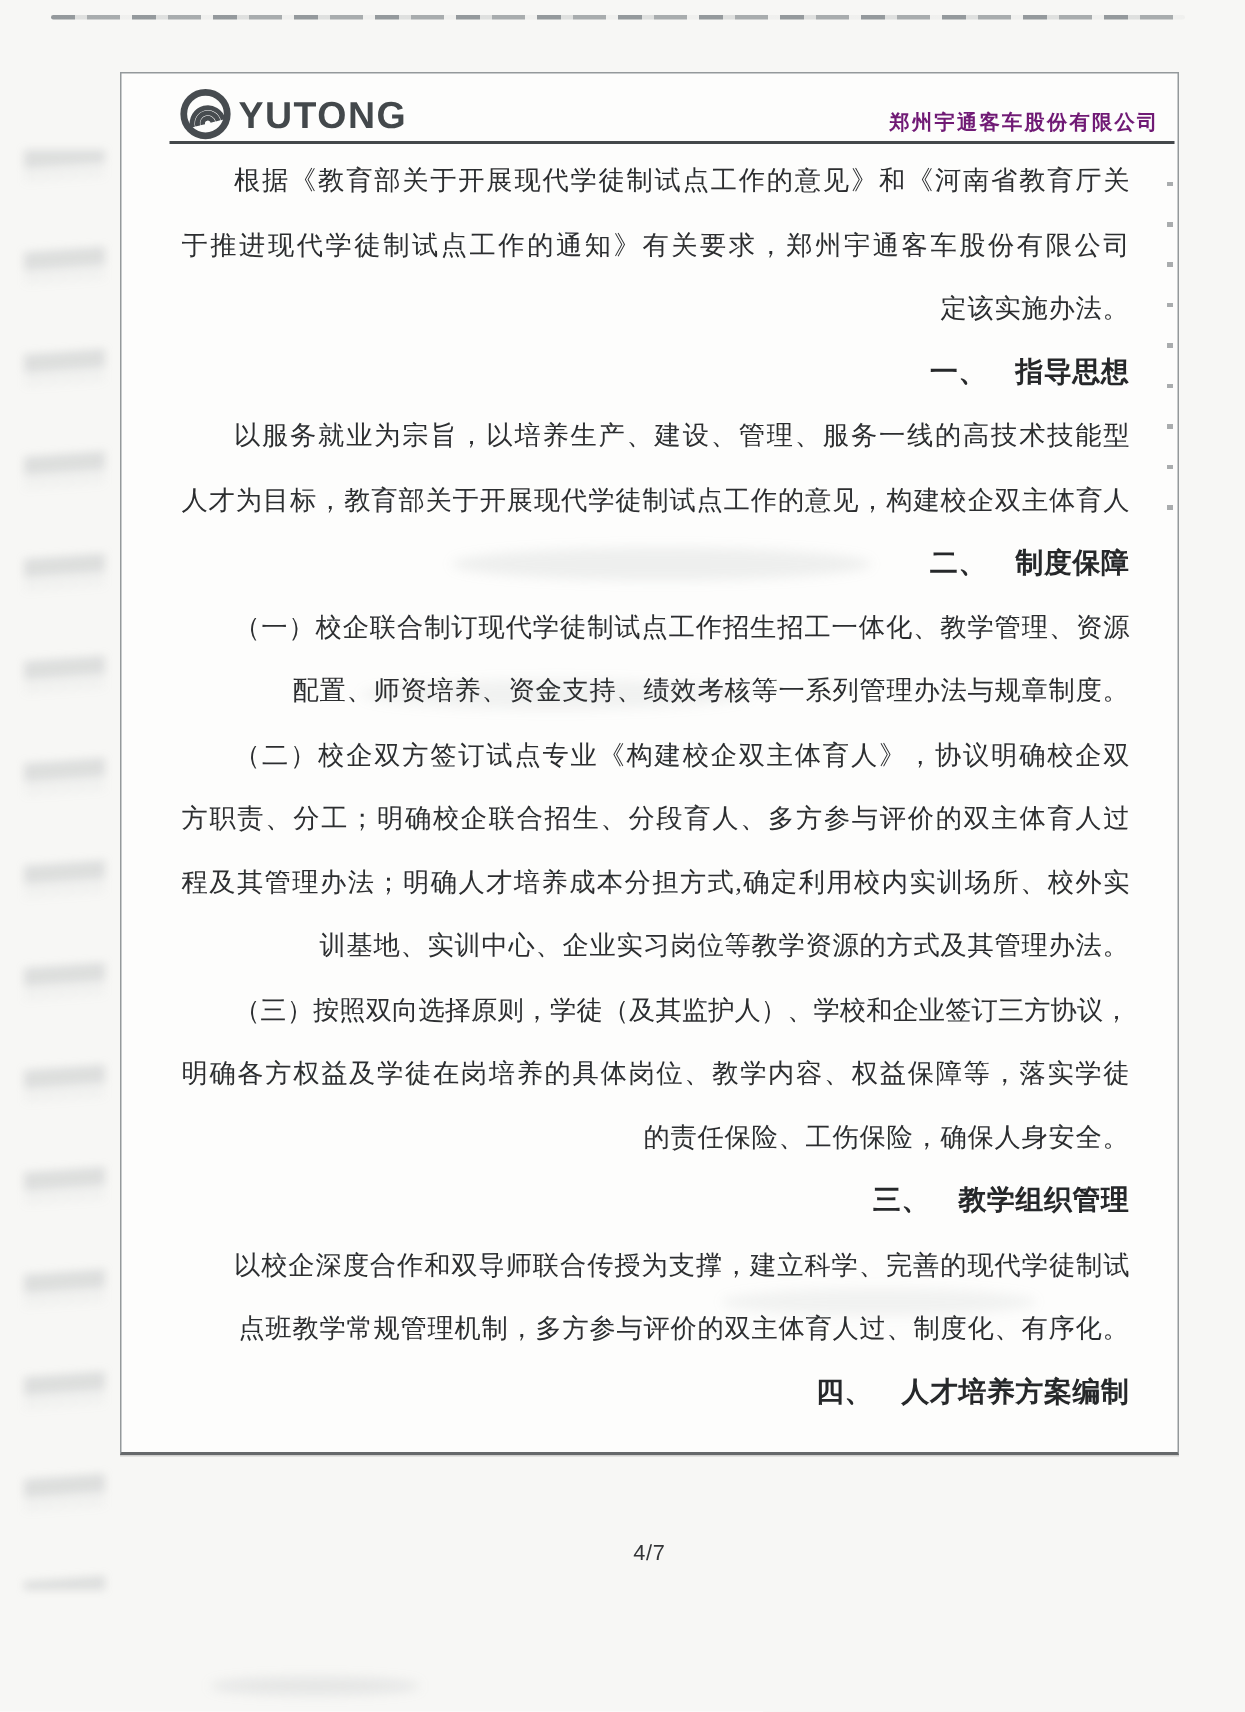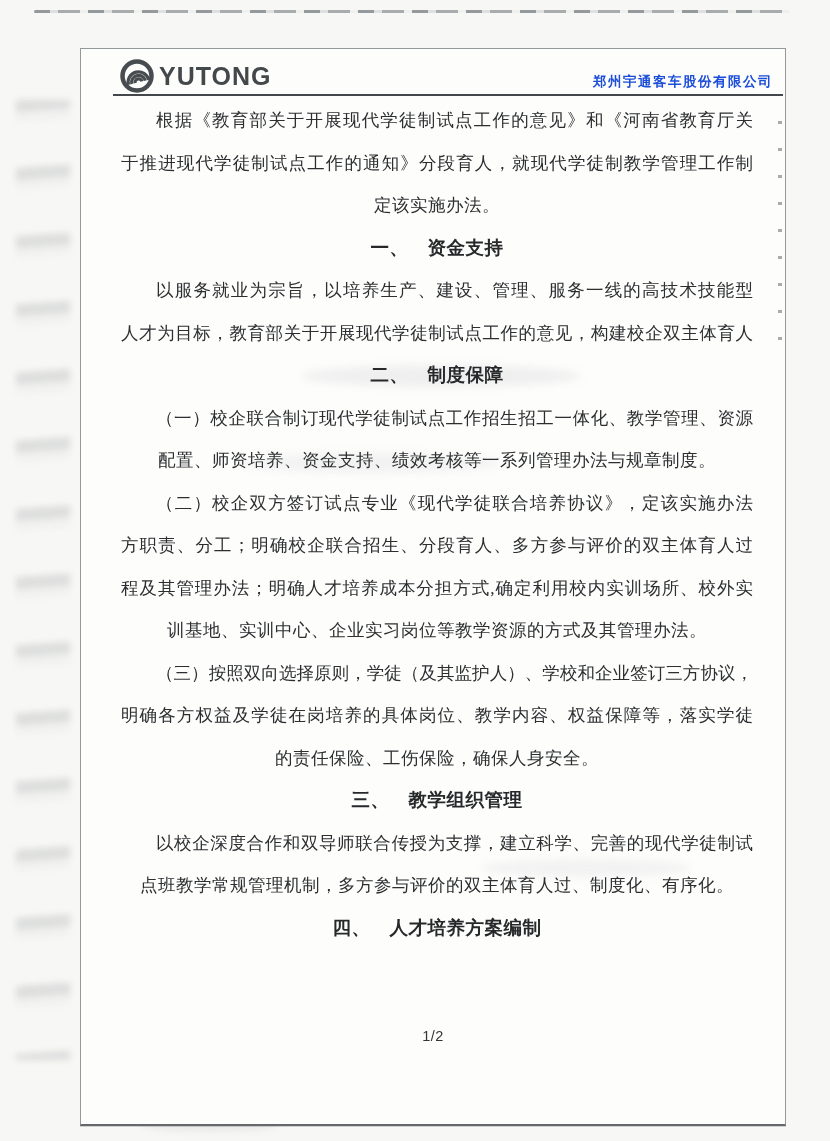--- a/index.html
+++ b/index.html
@@ -22,55 +22,55 @@
       rgba(148,153,156,.26) 0 12px, rgba(148,153,156,.05) 12px 22px,
       transparent 22px 68px);
     filter:blur(3px);
   }
   .bottom-smudge{
     position:absolute;left:140px;top:1118px;width:140px;height:12px;
     background:rgba(150,155,158,.18);border-radius:50%;filter:blur(4px);
   }
   
   .page{
-    position:absolute;left:80px;top:48px;width:706px;height:1078px;
+    position:absolute;left:80px;top:48px;width:706px;height:922px;
     box-sizing:border-box;background:#fdfdfc;
     border:1px solid #94999b;
     border-bottom:2px solid #66696b;
     box-shadow:0 1px 0 rgba(90,90,90,.25);
   }
   .smudge{position:absolute;border-radius:50%;filter:blur(4px);pointer-events:none;}
   .smudge.s1{left:220px;top:316px;width:280px;height:22px;background:rgba(138,144,148,.13);}
   .smudge.s2{left:160px;top:404px;width:260px;height:20px;background:rgba(138,144,148,.10);}
   .smudge.s3{left:400px;top:810px;width:210px;height:18px;background:rgba(138,144,148,.10);}
   .edge-marks{
     position:absolute;right:3px;top:72px;width:4px;height:220px;
     background:repeating-linear-gradient(180deg, rgba(86,92,96,.5) 0 3px, transparent 3px 27px);
   }
   
   .hdr{position:absolute;left:32px;right:2px;top:8px;height:37px;}
   .logo{position:absolute;left:6px;top:1px;}
   .company{
     position:absolute;right:10px;bottom:3px;
-    font-size:13.5px;letter-spacing:1.5px;font-weight:600;color:#1d4ed8;
+    font-size:13.5px;letter-spacing:1.5px;font-weight:600;color:#701a75;
     font-family:"Liberation Serif", serif;
   }
   .rule{position:absolute;left:32px;right:2px;top:45px;height:2px;background:#44484b;}
   
   .bodytext{
     position:absolute;left:40px;right:32px;top:50px;
     font-size:17.5px;color:#2c2e30;
   }
   .block{margin:0;}
   .line{
     display:block;height:42.5px;line-height:42.5px;
     white-space:normal;overflow:visible;
   }
   .line.fill{text-align:justify;text-align-last:justify;}
-  .line.last{text-align:center;letter-spacing:.5px;}
+  .line.last{text-align:right;letter-spacing:.5px;}
   .line.indent{text-indent:2em;}
   .block.heading .line{
     font-family:"Liberation Sans", sans-serif;
     font-weight:700;font-size:18.5px;color:#26282a;letter-spacing:.5px;
   }
   
   .pagenum{
     position:absolute;left:0;right:0;top:977px;height:20px;line-height:20px;
     text-align:center;font-family:"Liberation Sans", sans-serif;
     font-size:14.5px;color:#333537;letter-spacing:.5px;
@@ -105,39 +105,39 @@
       </svg>
     </div>
     <div class="company">郑州宇通客车股份有限公司</div>
   </div>
 
   <div class="rule"></div>
 
   <div class="bodytext">
       <div class="block paragraph">
         <div class="line indent fill">根据《教育部关于开展现代学徒制试点工作的意见》和《河南省教育厅关</div>
-        <div class="line fill">于推进现代学徒制试点工作的通知》分段育人，就现代学徒制教学管理工作制</div>
+        <div class="line fill">于推进现代学徒制试点工作的通知》有关要求，郑州宇通客车股份有限公司</div>
         <div class="line last">定该实施办法。</div>
       </div>
       <div class="block heading">
-        <div class="line last">一、　资金支持</div>
+        <div class="line last">一、　指导思想</div>
       </div>
       <div class="block paragraph">
         <div class="line indent fill">以服务就业为宗旨，以培养生产、建设、管理、服务一线的高技术技能型</div>
         <div class="line fill">人才为目标，教育部关于开展现代学徒制试点工作的意见，构建校企双主体育人</div>
       </div>
       <div class="block heading">
         <div class="line last">二、　制度保障</div>
       </div>
       <div class="block paragraph">
         <div class="line indent fill">（一）校企联合制订现代学徒制试点工作招生招工一体化、教学管理、资源</div>
         <div class="line last">配置、师资培养、资金支持、绩效考核等一系列管理办法与规章制度。</div>
       </div>
       <div class="block paragraph">
-        <div class="line indent fill">（二）校企双方签订试点专业《现代学徒联合培养协议》，定该实施办法</div>
+        <div class="line indent fill">（二）校企双方签订试点专业《构建校企双主体育人》，协议明确校企双</div>
         <div class="line fill">方职责、分工；明确校企联合招生、分段育人、多方参与评价的双主体育人过</div>
         <div class="line fill">程及其管理办法；明确人才培养成本分担方式,确定利用校内实训场所、校外实</div>
         <div class="line last">训基地、实训中心、企业实习岗位等教学资源的方式及其管理办法。</div>
       </div>
       <div class="block paragraph">
         <div class="line indent fill">（三）按照双向选择原则，学徒（及其监护人）、学校和企业签订三方协议，</div>
         <div class="line fill">明确各方权益及学徒在岗培养的具体岗位、教学内容、权益保障等，落实学徒</div>
         <div class="line last">的责任保险、工伤保险，确保人身安全。</div>
       </div>
       <div class="block heading">
@@ -145,14 +145,14 @@
       </div>
       <div class="block paragraph">
         <div class="line indent fill">以校企深度合作和双导师联合传授为支撑，建立科学、完善的现代学徒制试</div>
         <div class="line last">点班教学常规管理机制，多方参与评价的双主体育人过、制度化、有序化。</div>
       </div>
       <div class="block heading">
         <div class="line last">四、　人才培养方案编制</div>
       </div>
     </div>
 
-  <div class="pagenum">1/2</div>
+  <div class="pagenum">4/7</div>
 </div>
 
 </body></html>

